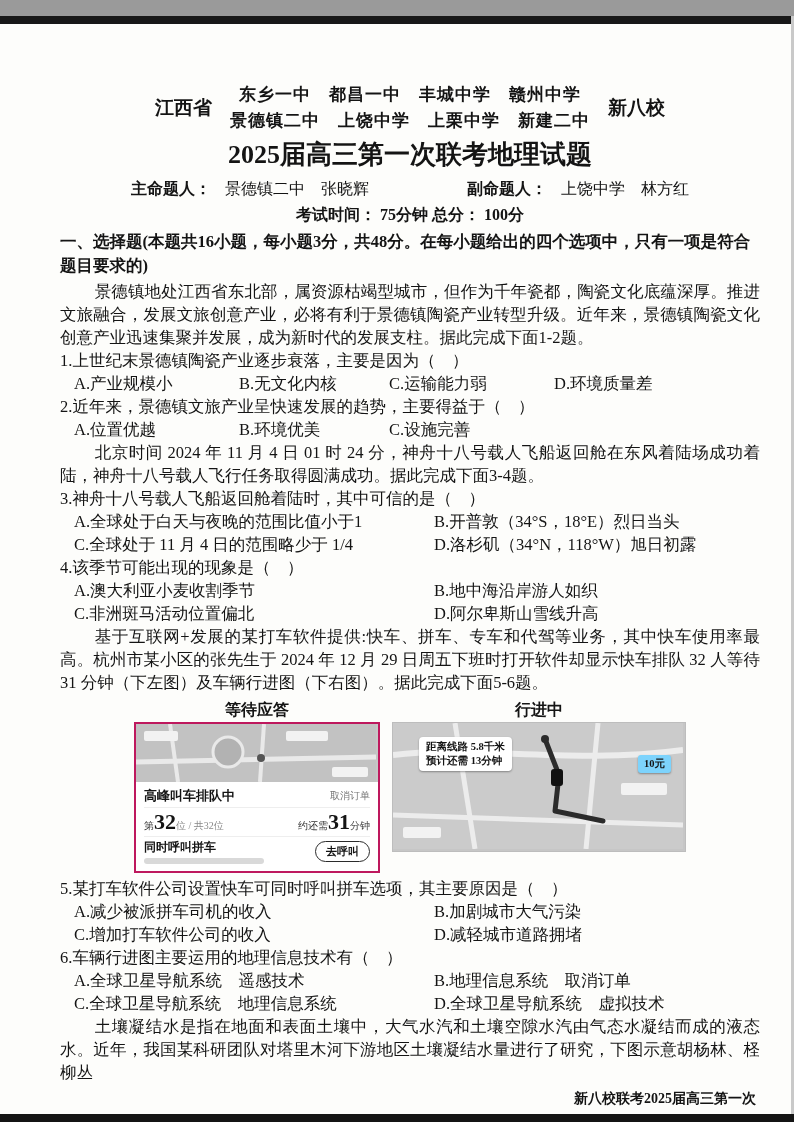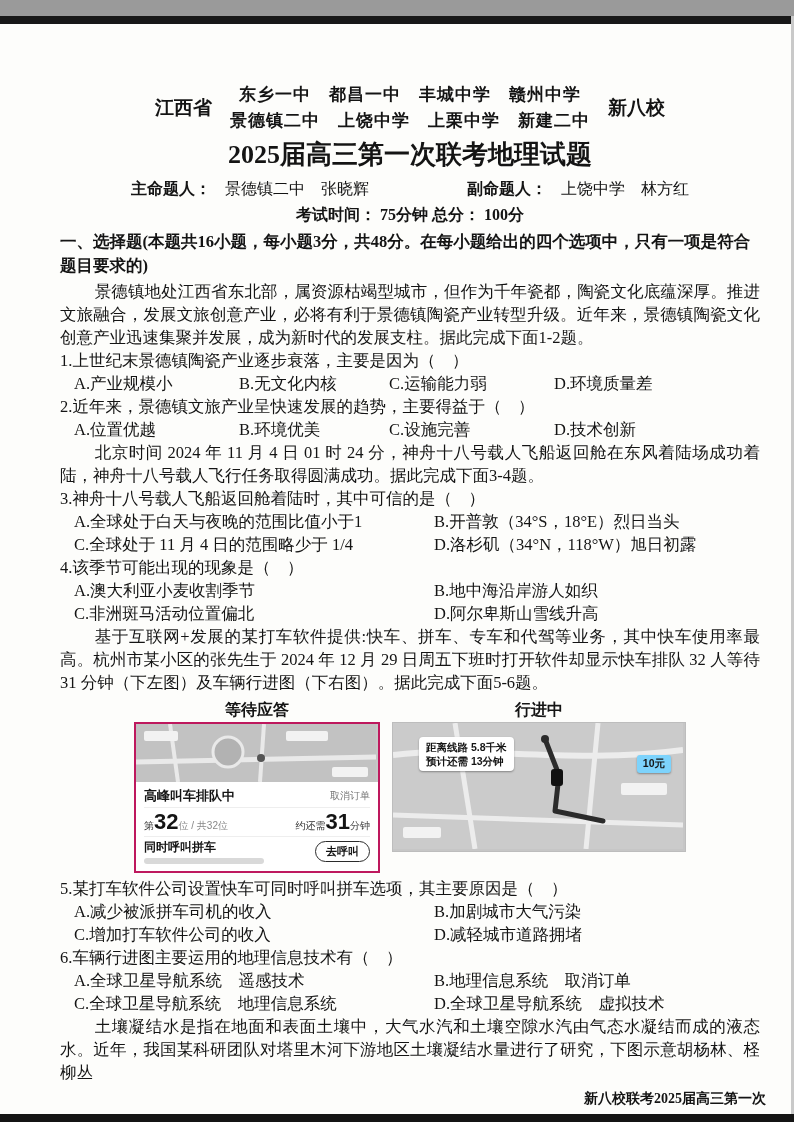--- a/index.html
+++ b/index.html
@@ -28,21 +28,21 @@
   .q{margin:0;}
   .stem{font-size:16.5px;line-height:23px;}
   .opts{padding-left:14px;font-size:16.5px;line-height:23px;}
   .opts.row4{display:grid;grid-template-columns:165px 150px 165px auto;}
   .opts.row2{display:grid;grid-template-columns:360px auto;}
 
   
   .figures{display:flex;justify-content:center;align-items:flex-start;gap:12px;margin:4px 0 4px;}
   figure{margin:0;}
   figcaption{text-align:center;font-size:16px;font-weight:bold;line-height:24px;}
-  .shot{font-family:Liberation Sans, sans-serif;}
+  .shot{font-family:Liberation Serif, serif;}
   .fig-left .shot{width:242px;border:2px solid #be185d;}
   .map{position:relative;background:#c6c6c6;overflow:hidden;}
   .map svg{display:block;}
   .panel{background:#fff;padding:3px 8px 5px;}
   .prow{display:flex;align-items:center;justify-content:space-between;padding:2px 0;}
   .pt{font-size:13px;}
   .cancel{font-size:10px;color:#777;}
   .nums{justify-content:flex-start;align-items:baseline;border-top:1px solid #eee;border-bottom:1px solid #eee;}
   .big{font-size:22px;font-weight:bold;line-height:24px;}
   .sm{font-size:10px;color:#333;}
@@ -50,21 +50,21 @@
   .spacer{flex:1;}
   .carpool{font-size:12px;}
   .blurbar{width:120px;height:6px;background:#d9d9d9;border-radius:3px;margin-top:2px;}
   .callbtn{font-size:11px;font-weight:bold;border:1.5px solid #2b2b2b;border-radius:11px;padding:2px 10px;}
   .fig-right .shot{width:292px;height:128px;border:1px solid #bdbdbd;}
   .tooltip{position:absolute;left:26px;top:14px;background:#fff;border-radius:4px;padding:3px 7px;
            font-size:10.5px;font-weight:bold;line-height:14px;box-shadow:0 1px 2px rgba(0,0,0,.35);}
   .price{position:absolute;right:14px;top:32px;background:#7dd3fc;border-radius:3px;padding:2px 6px;
          font-size:10.5px;font-weight:bold;box-shadow:0 1px 2px rgba(0,0,0,.35);}
 
-  .footer-line{position:absolute;right:28px;bottom:30px;font-size:14px;font-weight:bold;}
+  .footer-line{position:absolute;right:38px;bottom:30px;font-size:14px;font-weight:bold;}
 </style>
 </head>
 <body>
 
 <div class="page">
   <div class="scan-bar top"></div>
   <div class="edge-r"></div>
 
   <div class="content">
 
@@ -102,21 +102,20 @@
         <span>D.环境质量差</span>
       </div>
     </div>
 
     <div class="q">
       <div class="stem">2.近年来，景德镇文旅产业呈快速发展的趋势，主要得益于（　）</div>
       <div class="opts row4">
         <span>A.位置优越</span>
         <span>B.环境优美</span>
         <span>C.设施完善</span>
-        <span>D.技术创新</span>
       </div>
     </div>
 
     <p class="passage">北京时间 2024 年 11 月 4 日 01 时 24 分，神舟十八号载人飞船返回舱在东风着陆场成功着陆，神舟十八号载人飞行任务取得圆满成功。据此完成下面3-4题。</p>
 
     <div class="q">
       <div class="stem">3.神舟十八号载人飞船返回舱着陆时，其中可信的是（　）</div>
       <div class="opts row2">
         <span>A.全球处于白天与夜晚的范围比值小于1</span>
         <span>B.开普敦（34°S，18°E）烈日当头</span>

